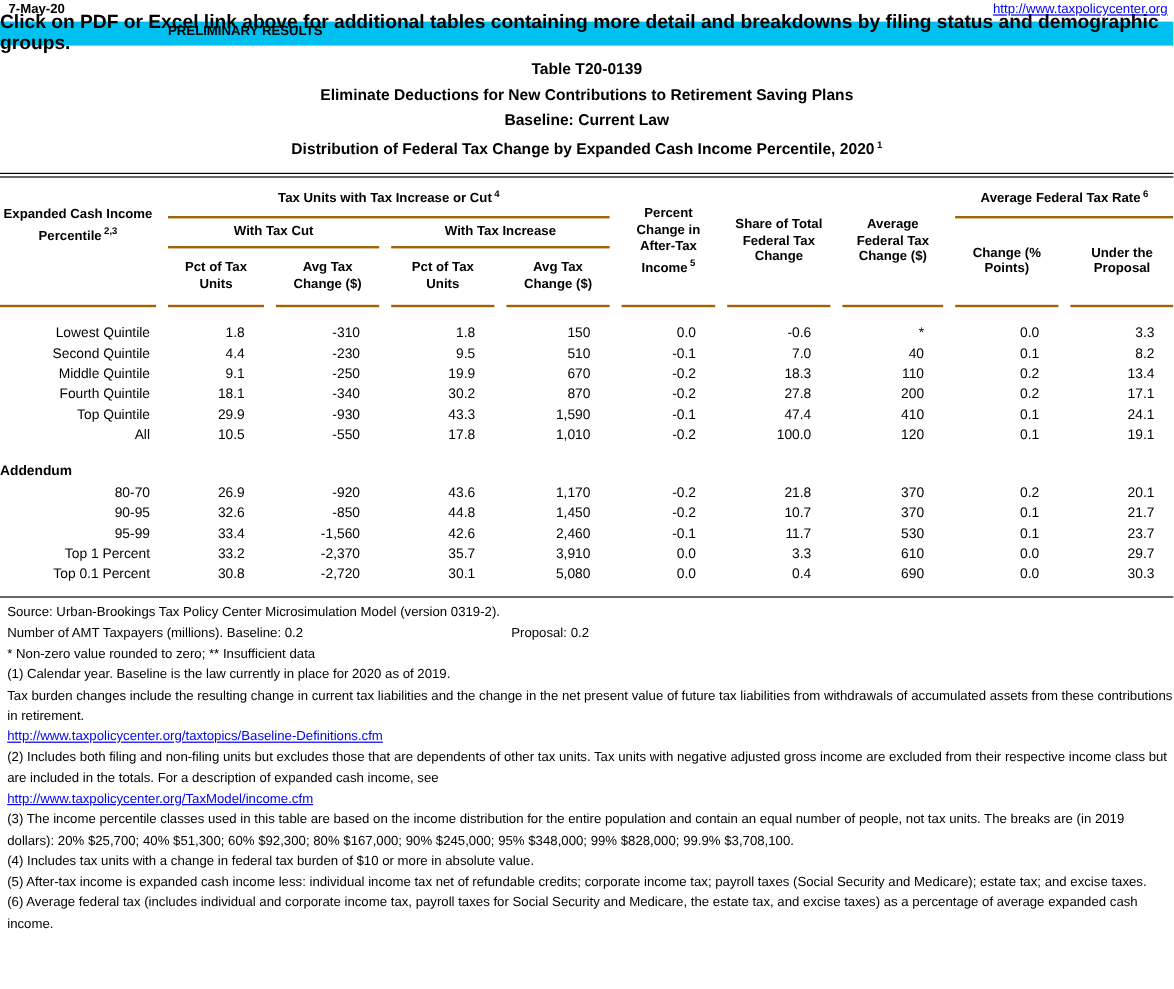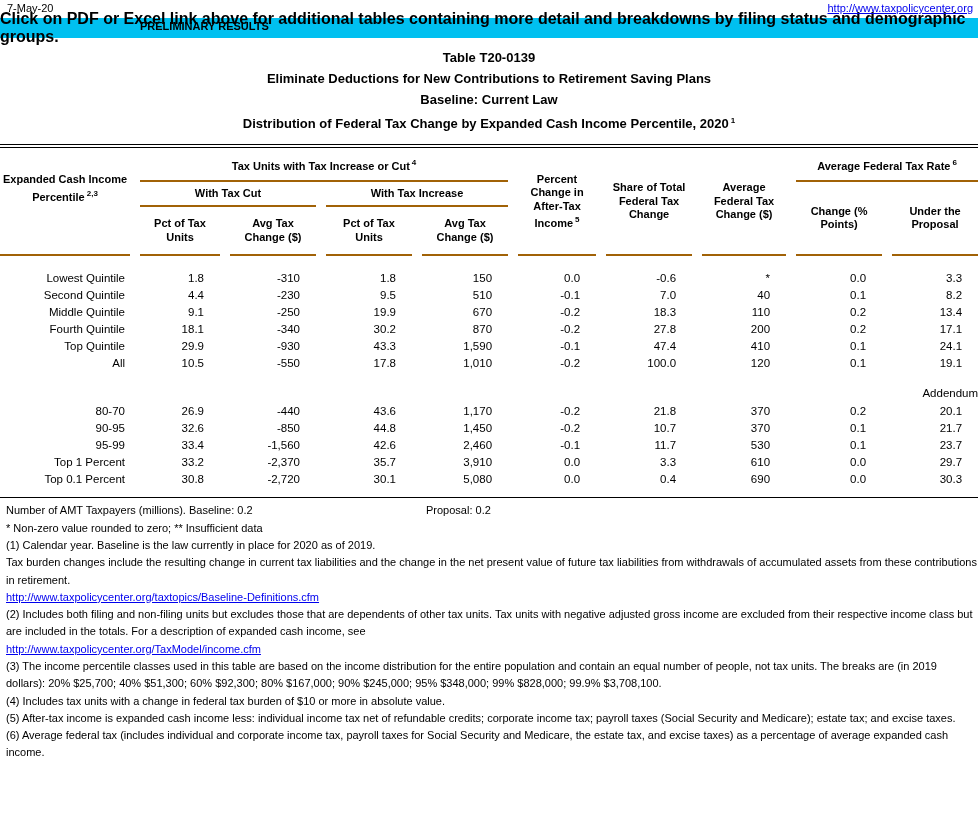--- a/index.html
+++ b/index.html
@@ -1,19 +1,19 @@
 <!DOCTYPE html>
 <html><head>
 <meta charset="utf-8">
 <style>
   html,body{margin:0;padding:0;background:#fff;}
   body{width:978px;height:824px;font-family:"Liberation Sans",sans-serif;color:#000;overflow:hidden;}
   
   .topbar{position:relative;height:18px;font-size:11px;}
-  .topbar .date{position:absolute;left:7px;top:2px;font-weight:normal;}
+  .topbar .date{position:absolute;left:7px;top:2px;font-weight:bold;}
   .topbar .prelim{position:absolute;left:140px;top:20px;font-weight:bold;}
   .topbar .toplink{position:absolute;right:5px;top:2px;}
   a{color:#0000EE;text-decoration:underline;}
   
   .banner{height:20px;background:#00C0F0;display:flex;align-items:center;justify-content:center;font-size:16px;font-weight:bold;}
   
   .titles{margin-top:9px;text-align:center;font-weight:bold;font-size:13px;}
   .titles p{margin:0;line-height:21px;}
   sup{font-size:8px;vertical-align:super;margin-left:2px;font-weight:bold;}
   
@@ -22,21 +22,21 @@
   th{font-size:11px;font-weight:bold;text-align:center;vertical-align:middle;padding:0;line-height:13.5px;}
   .bb{border-bottom:2px solid #a16207;}
   tr.hA{height:34px;}
   tr.hB{height:25px;}
   tr.hC{height:49px;}
   th.c1{padding-bottom:26px;}
   td{font-size:11.5px;height:17px;text-align:right;padding:0 16px 0 0;vertical-align:middle;}
   td.lbl{font-weight:normal;padding-right:5px;white-space:nowrap;}
   tr.spacer td{height:13px;}
   tr.addrow td{height:18px;}
-  td.addlbl{text-align:right;font-weight:normal;padding:0;}
+  td.addlbl{text-align:left;font-weight:bold;padding:0;}
   
   .notes{margin-top:4px;padding-left:6px;font-size:11px;line-height:17.3px;}
   .notes p{margin:0;}
   .amt-left{display:inline-block;width:420px;}
 </style>
 </head>
 <body>
 
 <div class="topbar">
   <span class="date">7-May-20</span>
@@ -195,21 +195,21 @@
   <tr class="spacer">
           <td colspan="10"></td>
         </tr>
   <tr class="addrow">
     <td class="addlbl" colspan="10">Addendum</td>
   </tr>
 
   <tr>
     <td class="lbl">80-70</td>
     <td>26.9</td>
-    <td>-440</td>
+    <td>-920</td>
     <td>43.6</td>
     <td>1,170</td>
     <td>-0.2</td>
     <td>21.8</td>
     <td>370</td>
     <td>0.2</td>
     <td>20.1</td>
   </tr>
   <tr>
     <td class="lbl">90-95</td>
@@ -257,20 +257,21 @@
     <td>0.4</td>
     <td>690</td>
     <td>0.0</td>
     <td>30.3</td>
   </tr>
 </tbody>
     </table>
 </div>
 
 <div class="notes">
+  <p>Source: Urban-Brookings Tax Policy Center Microsimulation Model (version 0319-2).</p>
   <p><span class="amt-left">Number of AMT Taxpayers (millions).  Baseline: 0.2</span><span>Proposal: 0.2</span></p>
   <p>* Non-zero value rounded to zero; ** Insufficient data</p>
   <p>(1) Calendar year. Baseline is the law currently in place for 2020 as of 2019.</p>
   <p>Tax burden changes include the resulting change in current tax liabilities and the change in the net present value of future tax liabilities from withdrawals of accumulated assets from these contributions in retirement.</p>
   <p><a href="#">http://www.taxpolicycenter.org/taxtopics/Baseline-Definitions.cfm</a></p>
   <p>(2) Includes both filing and non-filing units but excludes those that are dependents of other tax units. Tax units with negative adjusted gross income are excluded from their respective income class but are included in the totals. For a description of expanded cash income, see</p>
   <p><a href="#">http://www.taxpolicycenter.org/TaxModel/income.cfm</a></p>
   <p>(3) The income percentile classes used in this table are based on the income distribution for the entire population and contain an equal number of people, not tax units. The breaks are (in 2019 dollars): 20% $25,700; 40% $51,300; 60% $92,300; 80% $167,000; 90% $245,000; 95% $348,000; 99% $828,000; 99.9% $3,708,100.</p>
   <p>(4) Includes tax units with a change in federal tax burden of $10 or more in absolute value.</p>
   <p>(5) After-tax income is expanded cash income less: individual income tax net of refundable credits; corporate income tax; payroll taxes (Social Security and Medicare); estate tax; and excise taxes.</p>

